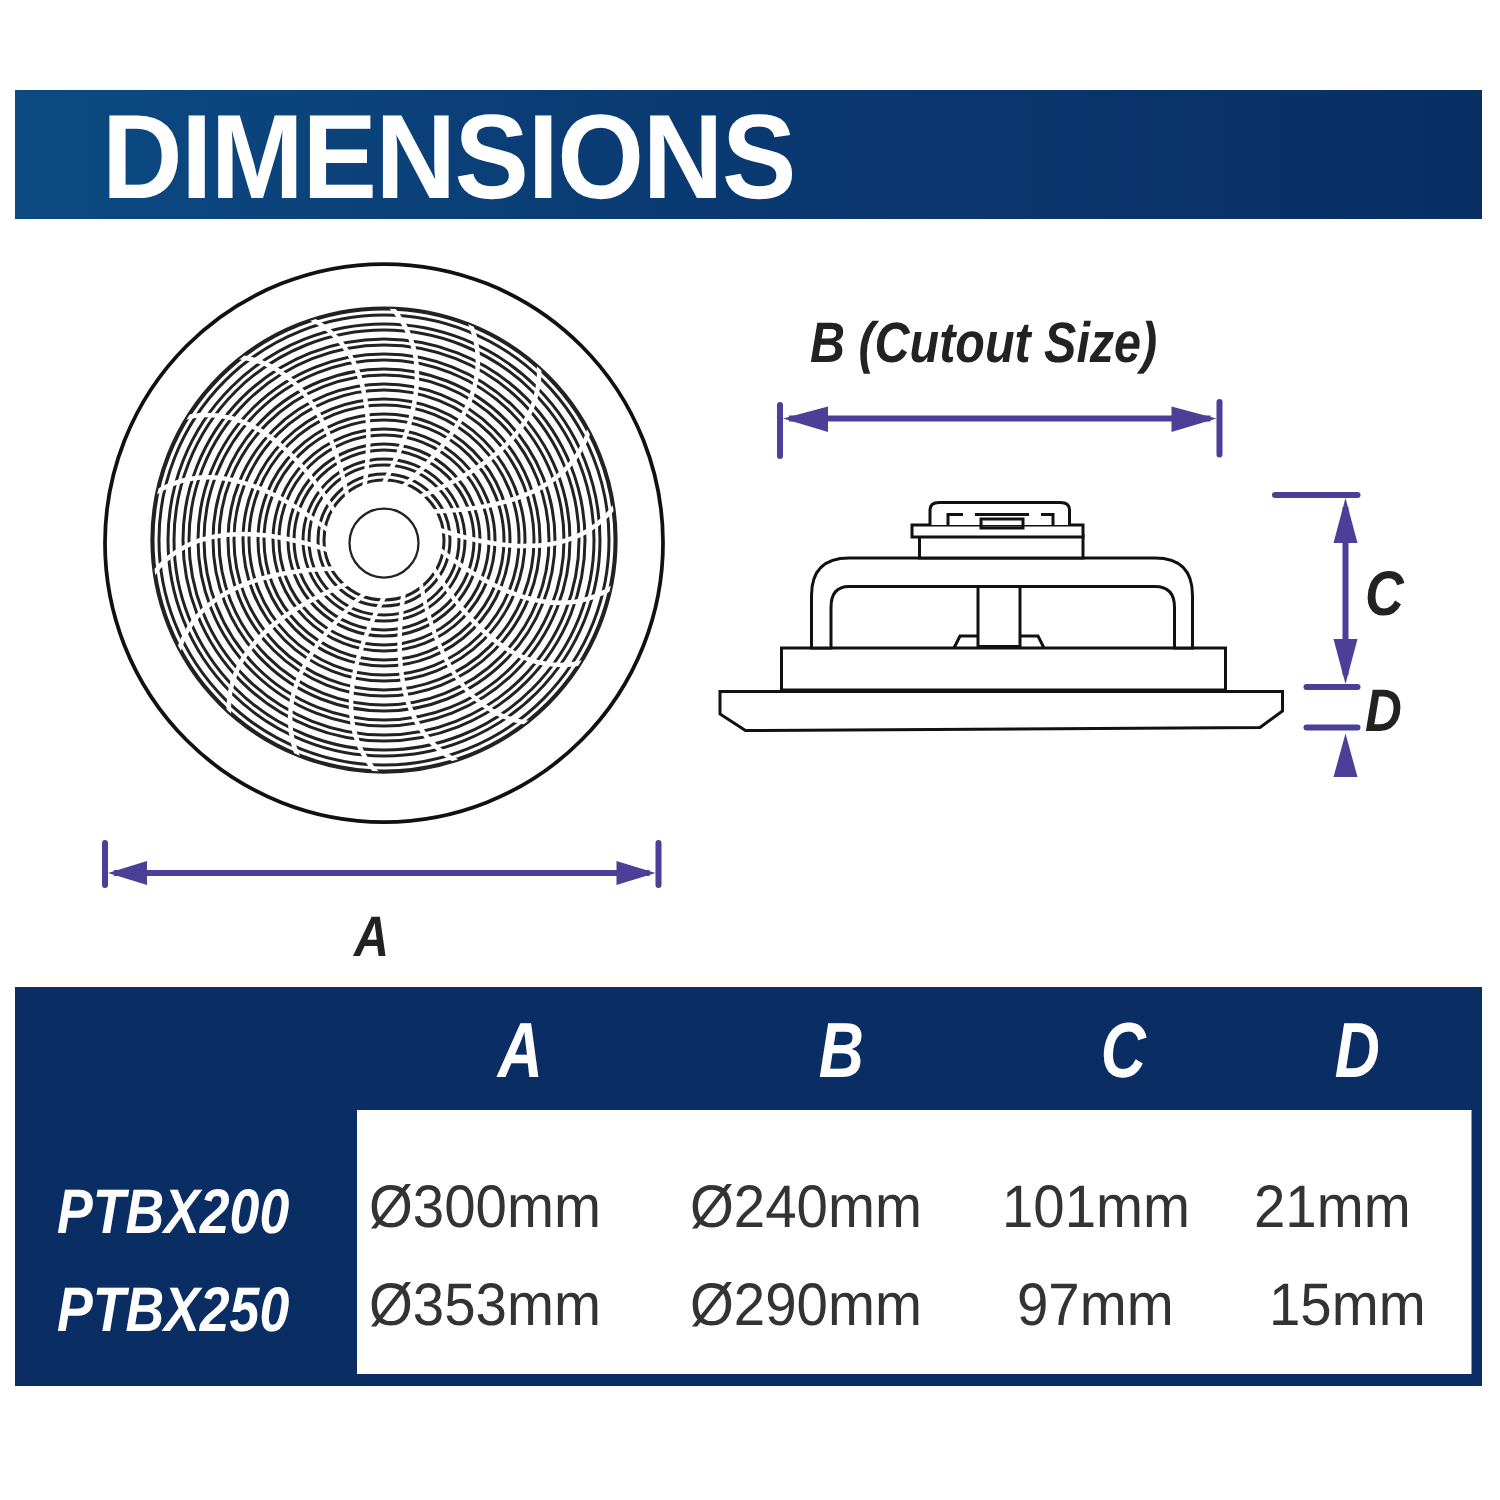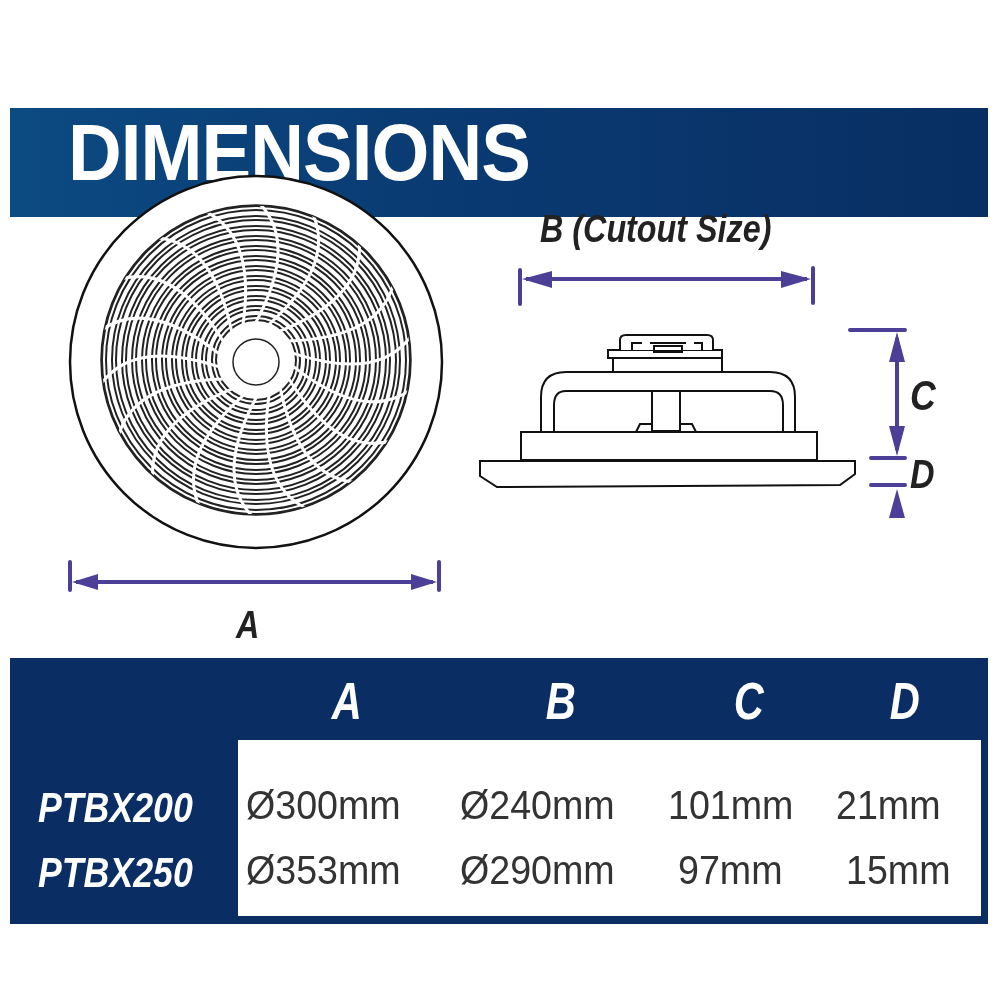--- a/index.html
+++ b/index.html
@@ -1,19 +1,19 @@
 <!DOCTYPE html>
 <html><head>
 <meta charset="utf-8">
 <style>
   html, body { margin:0; padding:0; background:#ffffff; }
   body { width:1000px; height:1000px; position:relative; overflow:hidden;
          font-family:"Liberation Sans", sans-serif; }
-  .banner { position:absolute; left:10px; top:60px; width:978px; height:109px;
-            background:linear-gradient(90deg,#0c4a82 0%,#0a3a72 45%,#082f64 100%);margin-top:48px; }
+  .banner { position:absolute; left:10px; top:60px; width:978px; height:86px;
+            background:linear-gradient(90deg,#0c4a82 0%,#0a3a72 45%,#082f64 100%); }
   .banner-title { position:absolute; left:58px; top:2px; color:#fff; font-weight:bold;
                   font-size:80px; letter-spacing:-1px; line-height:86px;
                   transform:scaleX(0.93); transform-origin:left center; }
   svg.drawing { position:absolute; left:0; top:0; }
   .lbl { position:absolute; font-weight:bold; font-style:italic; color:#222;
          transform:scaleX(0.85); transform-origin:left center; }
   .table { position:absolute; left:10px; top:658px; width:978px; height:266px; background:#0a2e63; }
   .table-body { position:absolute; left:228px; top:82px; width:743px; height:176px; background:#fff; }
   .col-head { position:absolute; top:8px; color:#fff; font-weight:bold; font-style:italic;
               font-size:52px; line-height:70px; transform:scaleX(0.8); }

